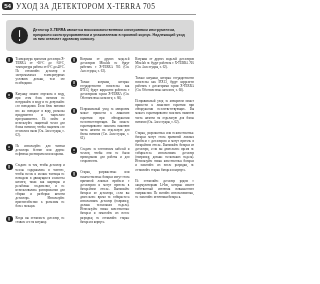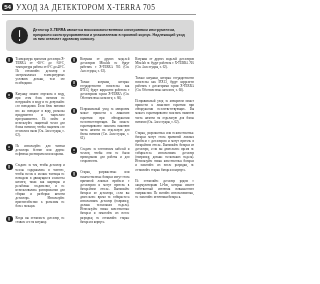--- a/index.html
+++ b/index.html
@@ -8,21 +8,21 @@
     background:#ffffff;
     font-family:"Liberation Serif", serif;
     color:#1d1d1d;
     overflow:hidden;
   }
   .page { position:relative; width:200px; height:284px; padding:0; }
 
   
   .header {
     display:flex;
-    align-items:center;
+    align-items:flex-start;
     gap:3px;
     padding:2px 4px 0 2px;
     height:12px;
   }
   .page-badge {
     background:#2b2b2b;
     color:#ffffff;
     font-family:"Liberation Sans", sans-serif;
     font-weight:bold;
     font-size:6.2px;

